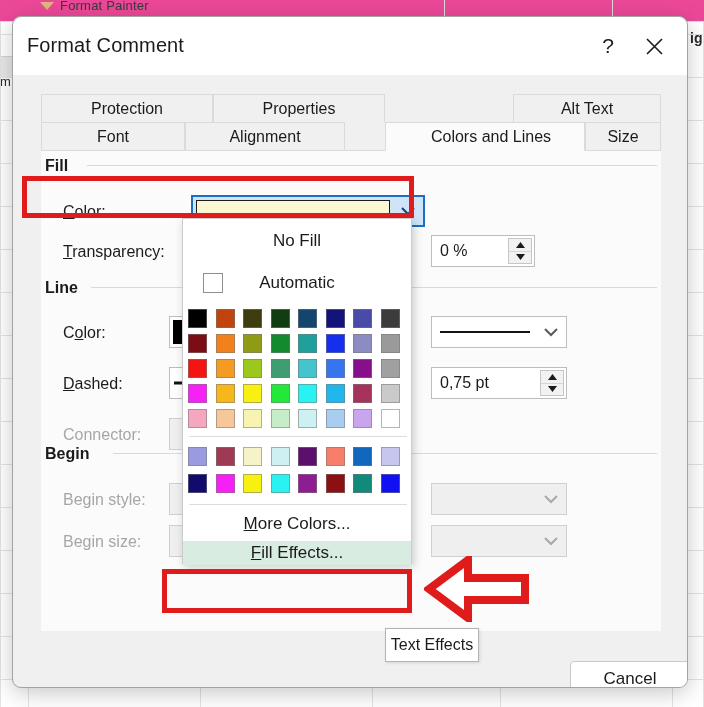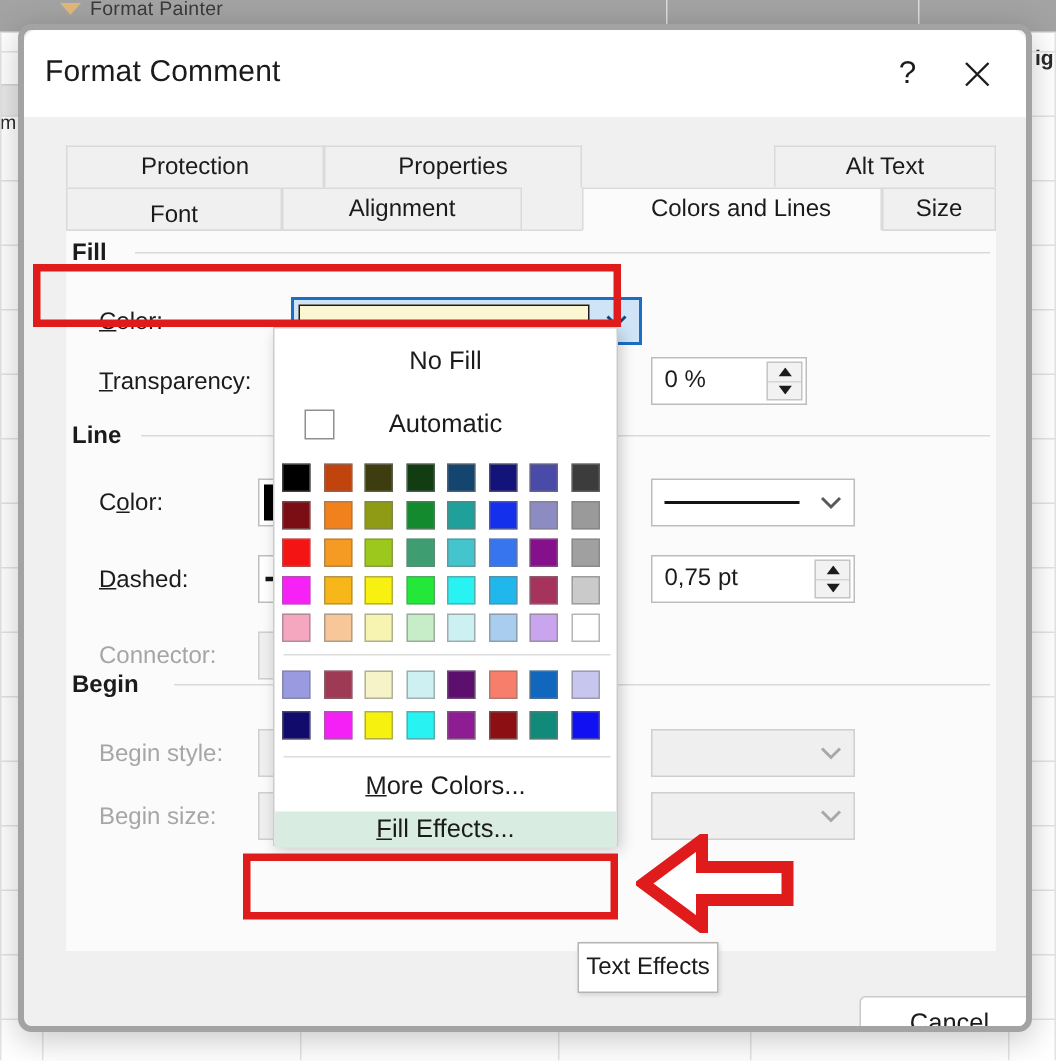--- a/index.html
+++ b/index.html
@@ -8,21 +8,21 @@
     width:704px; height:707px; overflow:hidden;
     font-family:"Liberation Sans", sans-serif;
     background:#ffffff;
     position:relative;
   }
 
   
   #bg-sheet { position:absolute; inset:0; background:#ffffff; }
   .bg-ribbon {
     position:absolute; left:0; top:0; width:704px; height:22px;
-    background:#a3a3a3; border-bottom:1px solid #e0e0e0;
+    background:#ec4899; border-bottom:1px solid #e0e0e0;
   }
   .bg-ribbon-txt {
     position:absolute; left:60px; top:-2px; font-size:13px; color:#3a3a3a;
     font-family:"Liberation Sans", sans-serif; letter-spacing:.2px;
   }
   .bg-ribbon-caret {
     position:absolute; left:40px; top:2px; width:0;height:0;
     border-left:7px solid transparent; border-right:7px solid transparent;
     border-top:8px solid #e0b87a;
   }
@@ -40,21 +40,21 @@
   .bg-ig { position:absolute; left:690px; top:30px; font-size:14px; color:#2a2a2a; font-weight:600;}
   .bg-cmt {
     position:absolute; width:7px; height:9px; border:1px solid #b9b9b9;
     background:#fdfdfd;
   }
 
   
   #dialog {
     position:absolute; left:12px; top:16px; width:676px; height:672px;
     background:#f0f0f0;
-    border:4px solid #a3a3a3;
+    border:1px solid #a3a3a3;
     border-radius:9px;
     box-shadow:0 5px 22px rgba(0,0,0,.22);
     overflow:hidden;
   }
   .titlebar {
     position:absolute; left:0; top:0; width:100%; height:58px;
     background:#ffffff; border-radius:9px 9px 0 0;
   }
   .title-text {
     position:absolute; left:14px; top:17px;
@@ -264,21 +264,21 @@
         <span>Protection</span>
       </div>
       <div class="tab r1" style="left:200px;width:172px;">
         <span>Properties</span>
       </div>
       <div class="tab r1" style="left:500px;width:148px;">
         <span>Alt Text</span>
       </div>
     </div>
   <div class="tabrow r2" id="tabrow2">
-      <div class="tab r2" style="left:28px;width:144px;align-items:flex-end;">
+      <div class="tab r2" style="left:28px;width:144px;">
         <span>Font</span>
       </div>
       <div class="tab r2" style="left:172px;width:160px;">
         <span>Alignment</span>
       </div>
       <div class="tab r2 active" style="left:372px;width:200px;padding-left:12px;">
         <span>Colors and Lines</span>
       </div>
       <div class="tab r2" style="left:572px;width:76px;">
         <span>Size</span>

